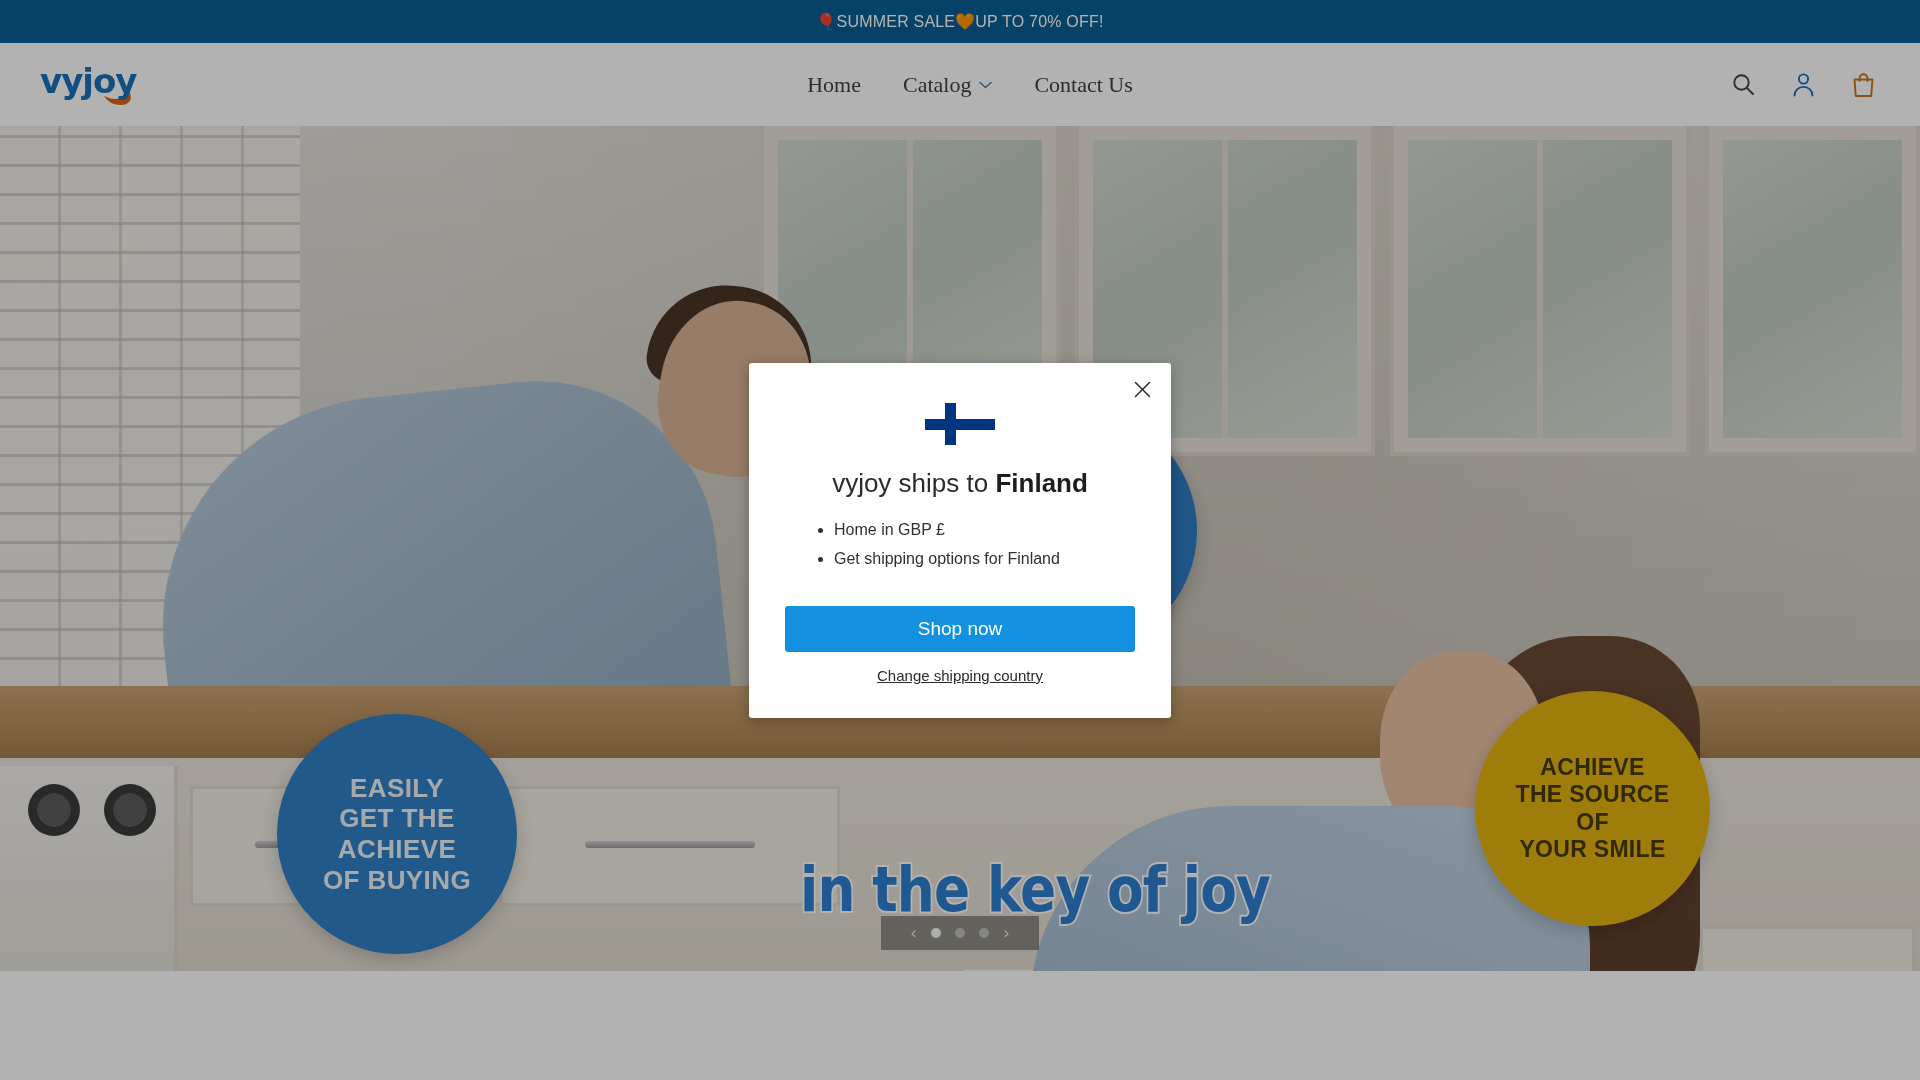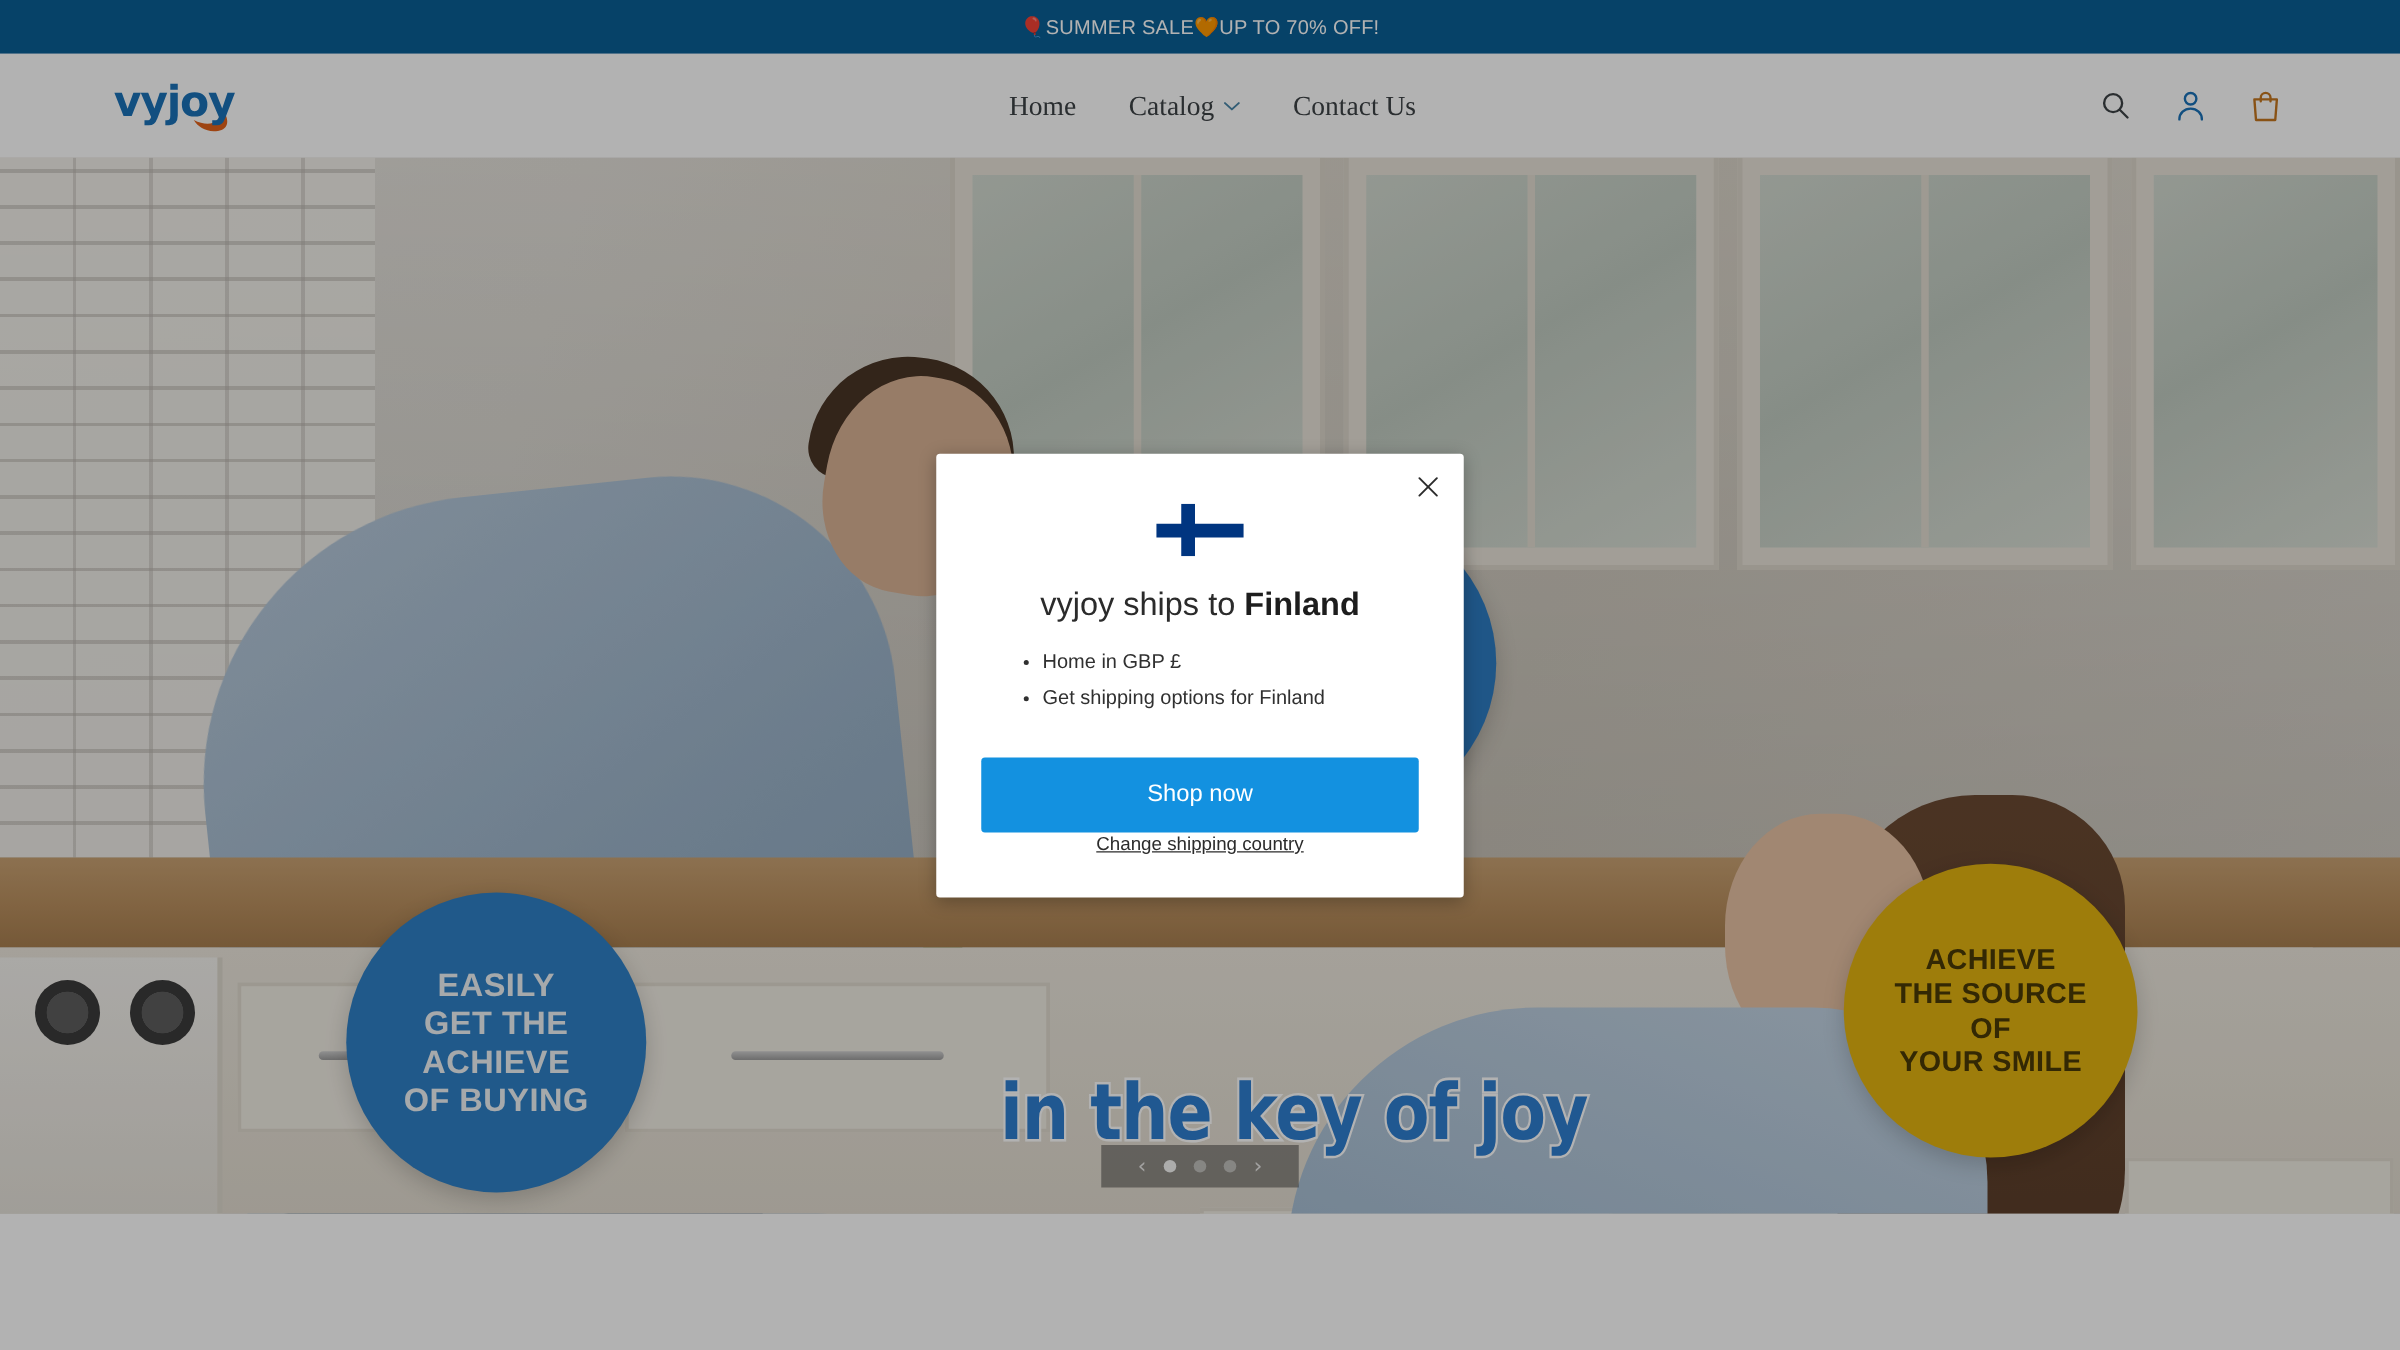--- a/index.html
+++ b/index.html
@@ -31,21 +31,21 @@
     font-family:"Liberation Sans", sans-serif;
     white-space:pre;
   }
 
   
   #header {
     position:relative; z-index:10;
     height:83px; width:100%;
     background:#ffffff;
     display:flex; align-items:center;
-    padding:0 91px;
+    padding:0 40px;
   }
   #logo { display:flex; align-items:center; }
   .logo-svg { display:block; }
 
   #nav {
     position:absolute; left:0; right:0;
     display:flex; align-items:center; justify-content:center;
     gap:42px;
     pointer-events:none;
     margin-left:20px;
@@ -267,21 +267,21 @@
     position:absolute; left:65px; top:155px;
     list-style:disc;
     padding-left:20px;
   }
   #modal-list li {
     font-size:16px; color:#303030;
     line-height:1.55; margin-bottom:4px;
   }
   #shop-now {
     position:absolute; left:36px; top:243px;
-    width:350px; height:60px;
+    width:350px; height:46px;
     background:#1391e0; color:#ffffff;
     border:none; border-radius:3px;
     font-size:19px; cursor:pointer;
     font-family:"Liberation Sans", sans-serif;
   }
   #change-country {
     position:absolute; left:0; right:0; top:304px;
     text-align:center;
     font-size:15px; color:#2b2b2b;
     text-decoration:underline; cursor:pointer;

